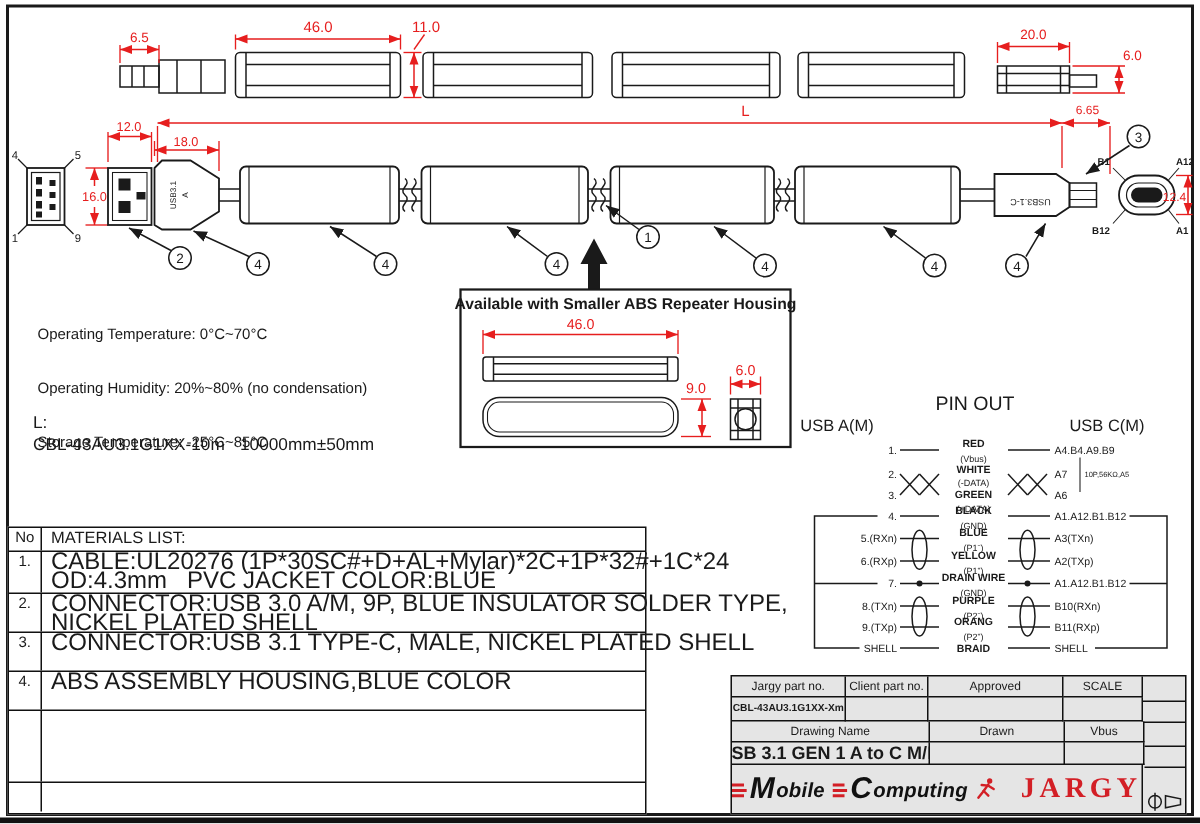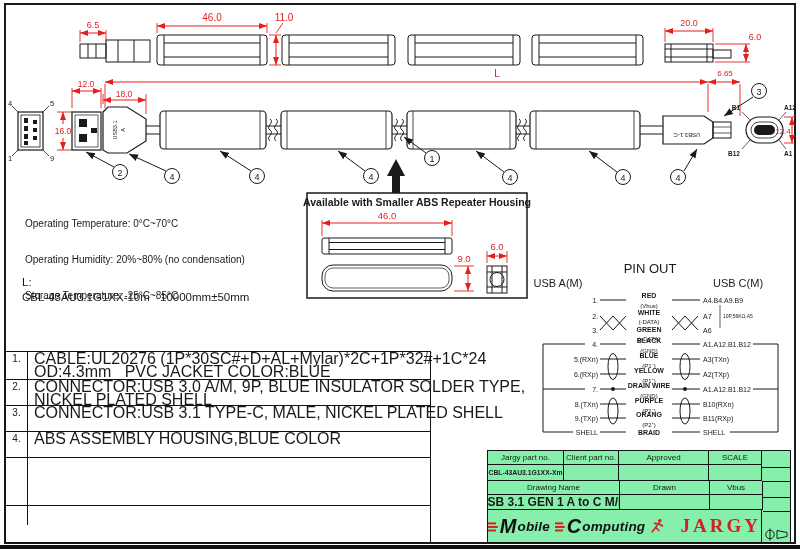--- a/index.html
+++ b/index.html
@@ -14,21 +14,21 @@
   #lspec .lv{position:absolute;left:138px;top:15px;white-space:nowrap;}
   
   #materials{left:5px;top:351px;width:426px;height:192px;border:1.5px solid #111;box-sizing:border-box;background:#fff;}
   .mrow{display:flex;border-bottom:1px solid #111;box-sizing:border-box;}
   .mrow:last-child{border-bottom:none;}
   .mno{width:22px;flex:0 0 22px;border-right:1px solid #111;box-sizing:border-box;
        font-size:10px;padding-top:1px;text-align:center;}
   .mtx{flex:1;padding:1px 0 0 6px;font-size:16px;line-height:12.5px;white-space:pre;}
   .mhead .mtx{font-size:11px;padding-top:1px;}
   
-  #titleblock{left:487px;top:450px;width:304px;height:93px;border:1px solid #111;box-sizing:border-box;background:#86efac;}
+  #titleblock{left:487px;top:450px;width:304px;height:93px;border:1px solid #111;box-sizing:border-box;background:#e5e5e5;}
   .tr{display:flex;box-sizing:border-box;}
   .tc{border-right:1px solid #111;border-bottom:1px solid #111;box-sizing:border-box;
       display:flex;align-items:center;justify-content:center;font-size:8px;overflow:hidden;white-space:nowrap;}
   .tc.last{border-right:none;margin-top:16px;}
   .pnv{font-size:6.8px;font-weight:bold;}
   .mmv{font-size:10px;}
   .dnv{font-size:12px;font-weight:bold;}
   .rvv{font-size:9px;}
   
   .logo-wrap{display:flex;align-items:center;justify-content:center;gap:2px;width:100%;height:100%;}
@@ -473,20 +473,24 @@
   <div>Storage Temperature: -25°C~85°C</div>
 </div>
 
 <div id="lspec" class="ov">
   <div>L:</div>
   <div class="pn">CBL-43AU3.1G1XX-10m</div>
   <div class="lv">10000mm±50mm</div>
 </div>
 
 <div id="materials" class="ov">
+  <div class="mrow mhead" style="height:16px">
+    <div class="mno">No</div>
+    <div class="mtx">MATERIALS LIST:</div>
+  </div>
   <div class="mrow" style="height:28px">
     <div class="mno">1.</div>
     <div class="mtx"><span>CABLE:UL20276 (1P*30SC#+D+AL+Mylar)*2C+1P*32#+1C*24</span><br><span>OD:4.3mm   PVC JACKET COLOR:BLUE</span></div>
   </div>
   <div class="mrow" style="height:26px">
     <div class="mno">2.</div>
     <div class="mtx"><span>CONNECTOR:USB 3.0 A/M, 9P, BLUE INSULATOR SOLDER TYPE,</span><br><span>NICKEL PLATED SHELL</span></div>
   </div>
   <div class="mrow" style="height:26px">
     <div class="mno">3.</div>

